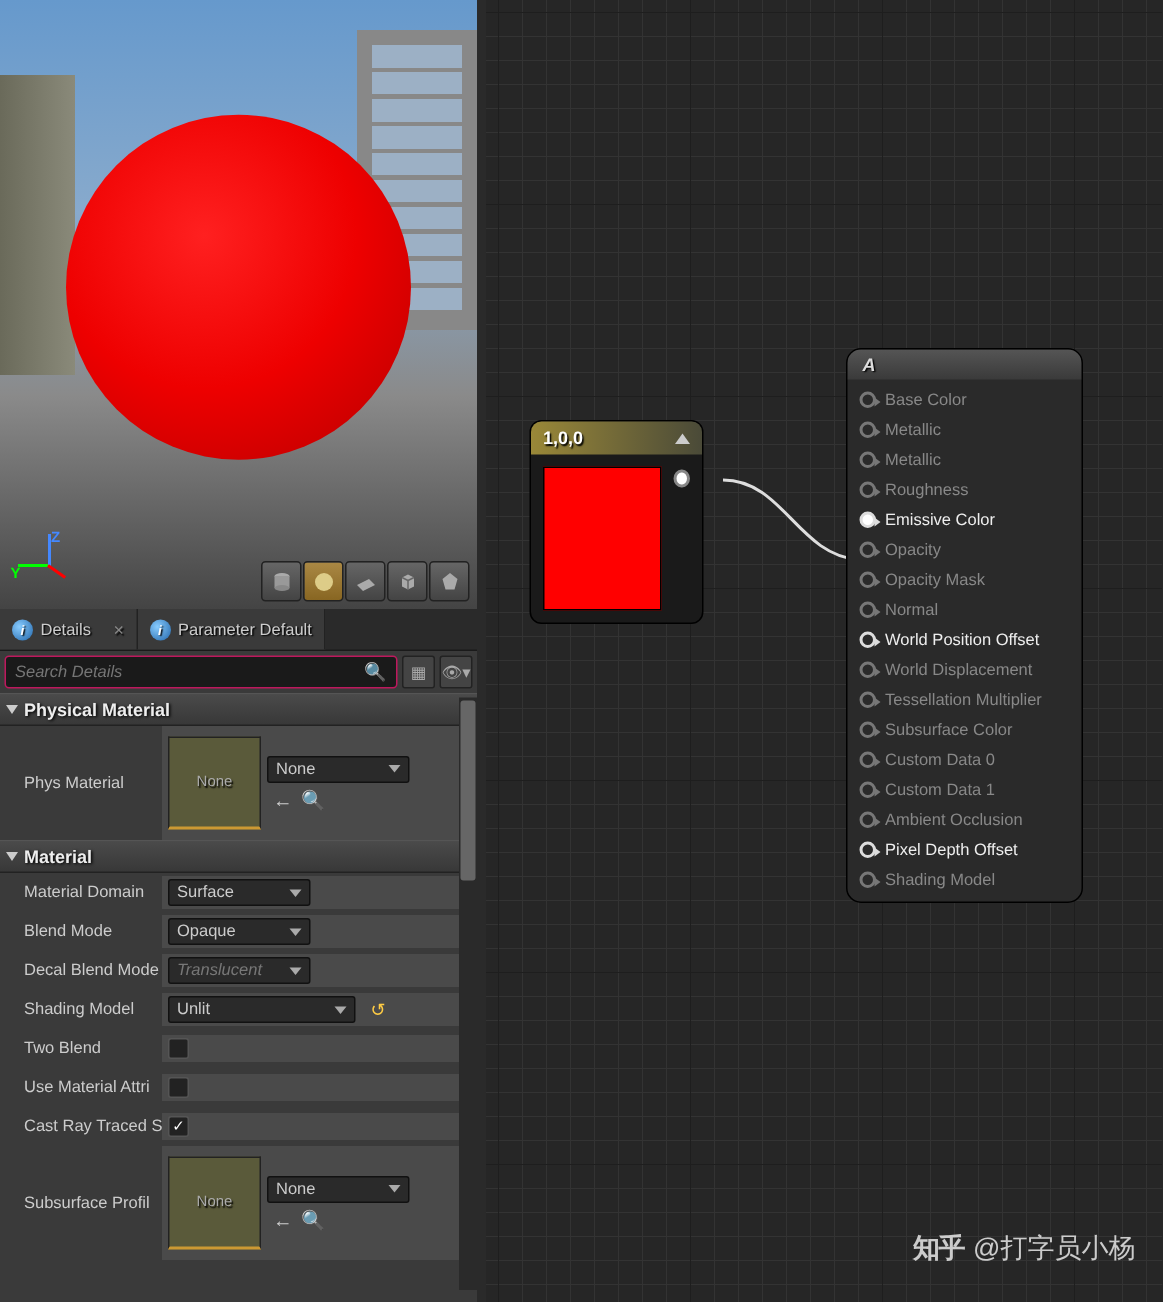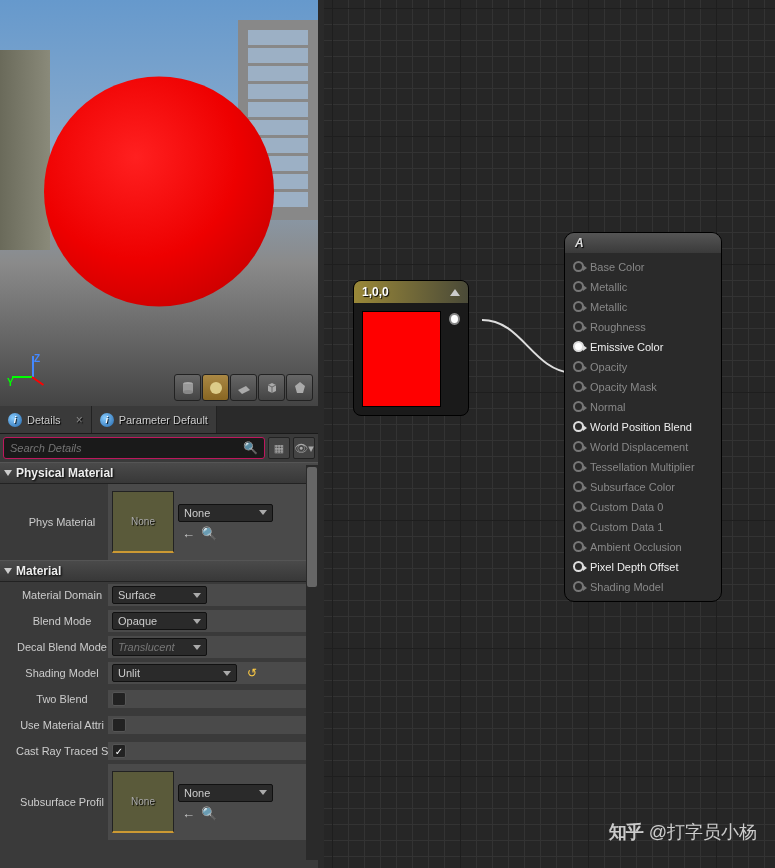--- a/index.html
+++ b/index.html
@@ -34,21 +34,21 @@
 
 
 .search-row { display: flex; align-items: center; padding: 3px; background: #3a3a3a; gap: 3px; }
 .search-box { flex: 1; display: flex; align-items: center; background: #1a1a1a; border: 1px solid #be185d; border-radius: 3px; padding: 3px 6px; }
 .search-input { flex: 1; background: transparent; border: none; color: #888; font-size: 11px; outline: none; font-style: italic; }
 .search-icon-btn { color: #ccc; font-size: 12px; cursor: pointer; }
 .toolbar-btn { width: 22px; height: 22px; background: #444; border: 1px solid #222; border-radius: 2px; display: flex; align-items: center; justify-content: center; cursor: pointer; color: #aaa; font-size: 11px; }
 .eye-btn { display: flex; align-items: center; }
 
 
-.details-content { background: #3a3a3a; overflow-y: auto; height: 400px; position: relative; text-align: center; }
+.details-content { background: #3a3a3a; overflow-y: auto; height: 400px; position: relative; }
 .section-header { display: flex; align-items: center; gap: 4px; padding: 3px 4px; background: linear-gradient(to bottom, #4a4a4a, #383838); color: #eee; font-size: 12px; font-weight: bold; text-shadow: 1px 1px 2px #000; border-top: 1px solid #555; border-bottom: 1px solid #222; }
 .section-arrow { width: 0; height: 0; border-left: 4px solid transparent; border-right: 4px solid transparent; border-top: 6px solid #ccc; }
 
 .prop-row { display: flex; align-items: center; min-height: 26px; }
 .prop-label { width: 108px; padding-left: 16px; color: #ccc; font-size: 11px; white-space: nowrap; overflow: hidden; }
 .prop-value { flex: 1; padding: 2px 4px; background: #4a4a4a; display: flex; align-items: center; gap: 4px; }
 .prop-row.tall { min-height: 76px; }
 .prop-row.tall .prop-value { min-height: 76px; }
 
 .thumb { width: 62px; height: 62px; background: #5a5a3a; border: 1px solid #222; border-bottom: 2px solid #cc9933; display: flex; align-items: center; justify-content: center; color: #aaa; font-size: 10px; text-shadow: 1px 1px 1px #000; }
@@ -339,21 +339,21 @@
         <div class="mat-pin">
           <span class="pin-ring"></span>
           <span>Opacity Mask</span>
         </div>
         <div class="mat-pin">
           <span class="pin-ring"></span>
           <span>Normal</span>
         </div>
         <div class="mat-pin enabled">
           <span class="pin-ring"></span>
-          <span>World Position Blend</span>
+          <span>World Position Offset</span>
         </div>
         <div class="mat-pin">
           <span class="pin-ring"></span>
           <span>World Displacement</span>
         </div>
         <div class="mat-pin">
           <span class="pin-ring"></span>
           <span>Tessellation Multiplier</span>
         </div>
         <div class="mat-pin">

